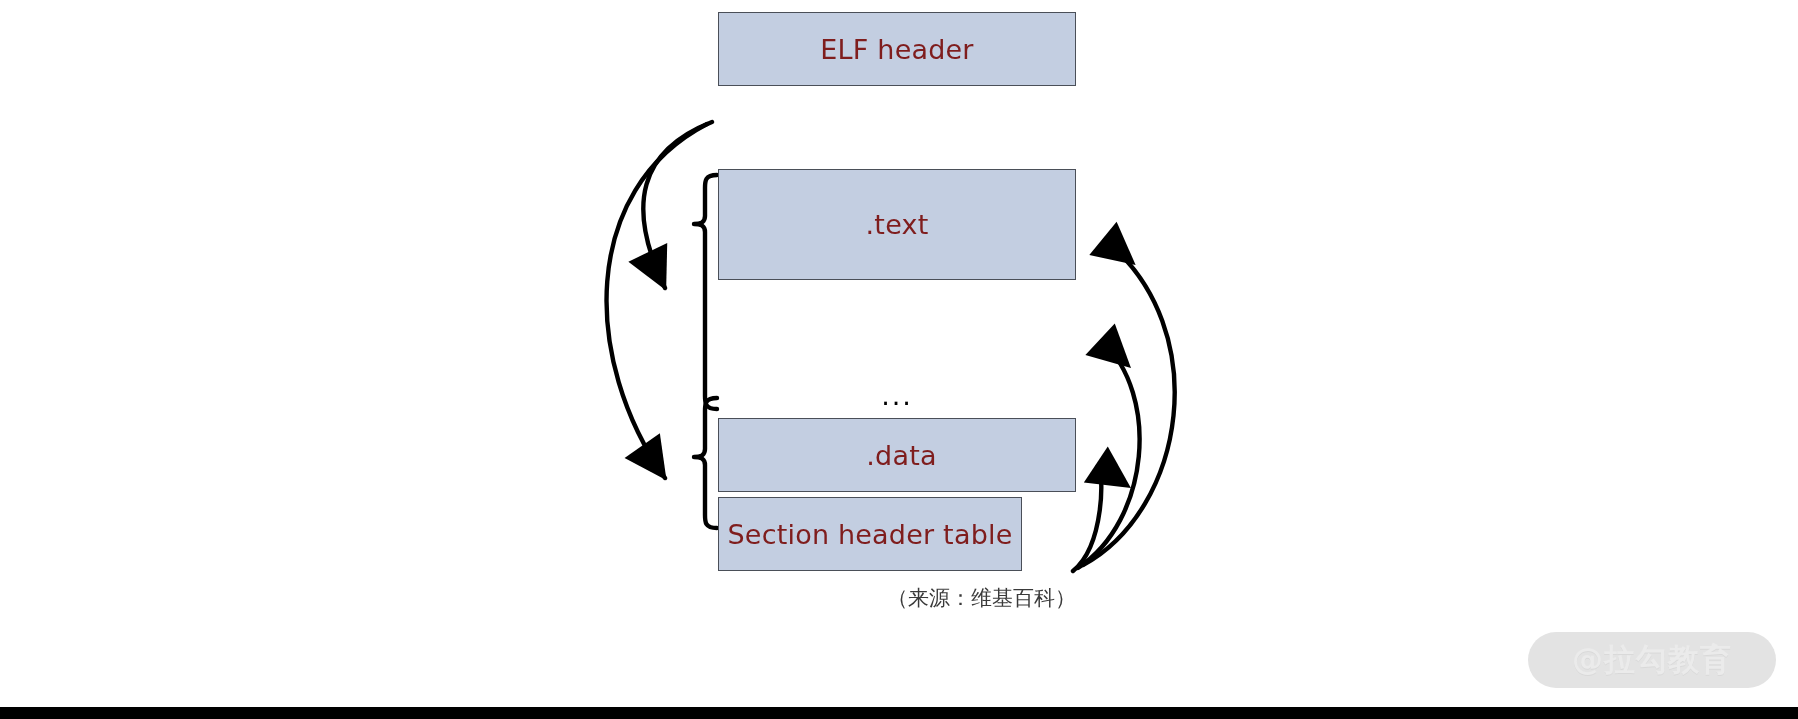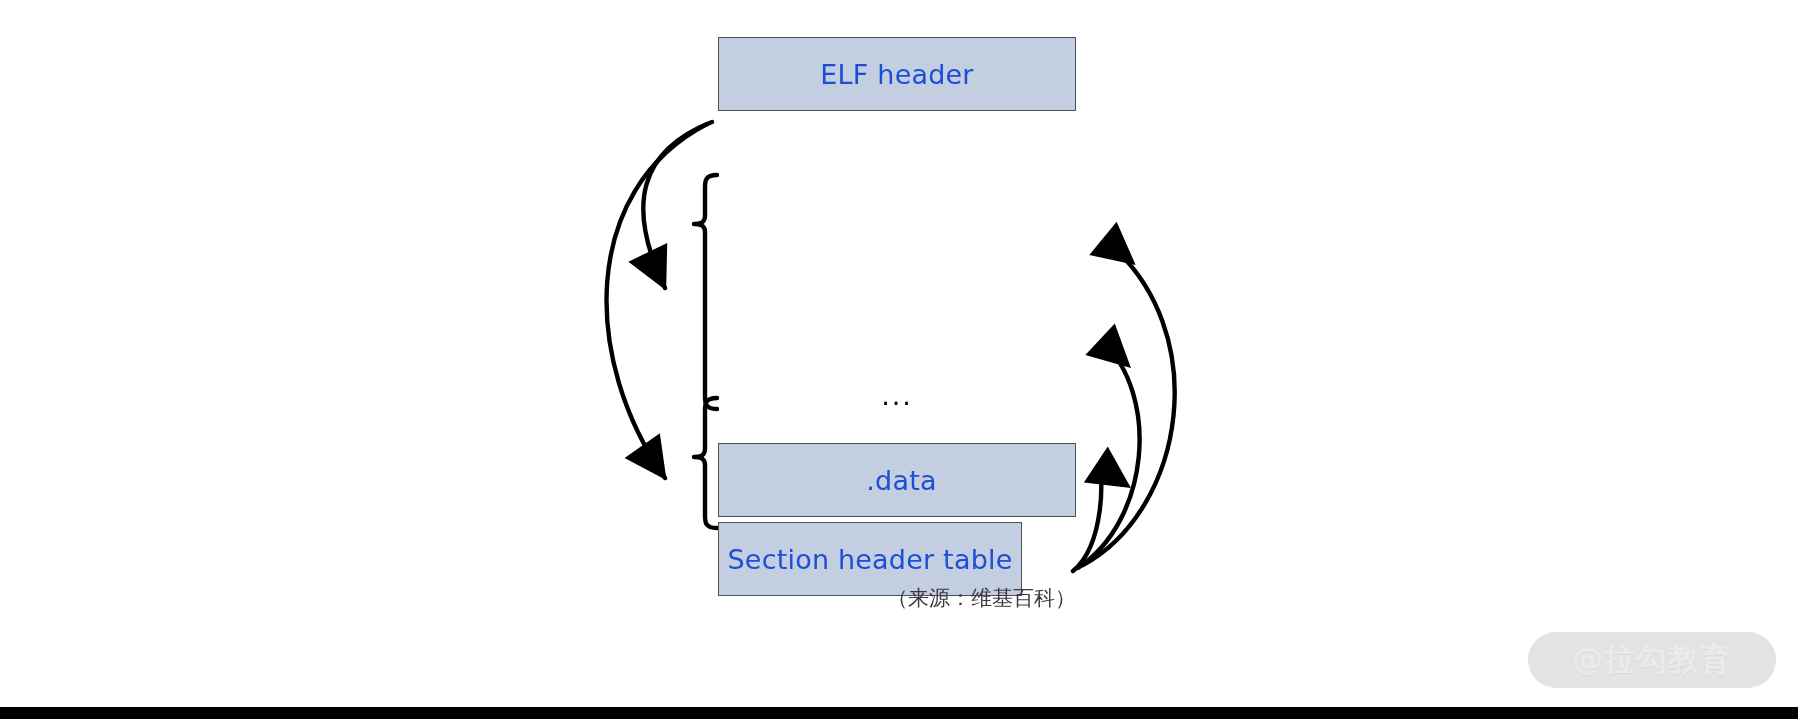--- a/index.html
+++ b/index.html
@@ -33,26 +33,25 @@
 
   
   .elf-box {
     position: absolute;
     box-sizing: border-box;
     background: #c3cee1;
     border: 1.6px solid #4a4f58;
     display: flex;
     align-items: center;
     justify-content: center;
-    color: #1d4ed8;
+    color: #7f1d1d;
     font-size: 27px;
     font-weight: 400;
     letter-spacing: 0.2px;
     white-space: nowrap;
-    margin-top: 25px;
   }
   .elf-gap {
     position: absolute;
     box-sizing: border-box;
     background: transparent;
     border: none;
     display: flex;
     align-items: center;
     justify-content: center;
     color: #000000;
@@ -158,20 +157,23 @@
       <path d="M 1073,571
                C 1105,545 1104,470 1098,466" fill="none" stroke="#000000" stroke-width="4.4" stroke-linecap="round" marker-end="url(#arrowhead-left)"></path>
     </g>
   </svg>
 
   <div class="elf-box" style="left:718px; top:12px; width:358px; height:74px;">
     <span>ELF header</span>
   </div>
 
 
+  <div class="elf-box" style="left:718px; top:169px; width:358px; height:111px;">
+    <span>.text</span>
+  </div>
 
 
   <div class="elf-gap" style="left:718px; top:373px; width:358px; height:44px;">
     <span>...</span>
   </div>
 
   <div class="elf-box" style="left:718px; top:418px; width:358px; height:74px;padding-left:9px;">
     <span>.data</span>
   </div>
 

